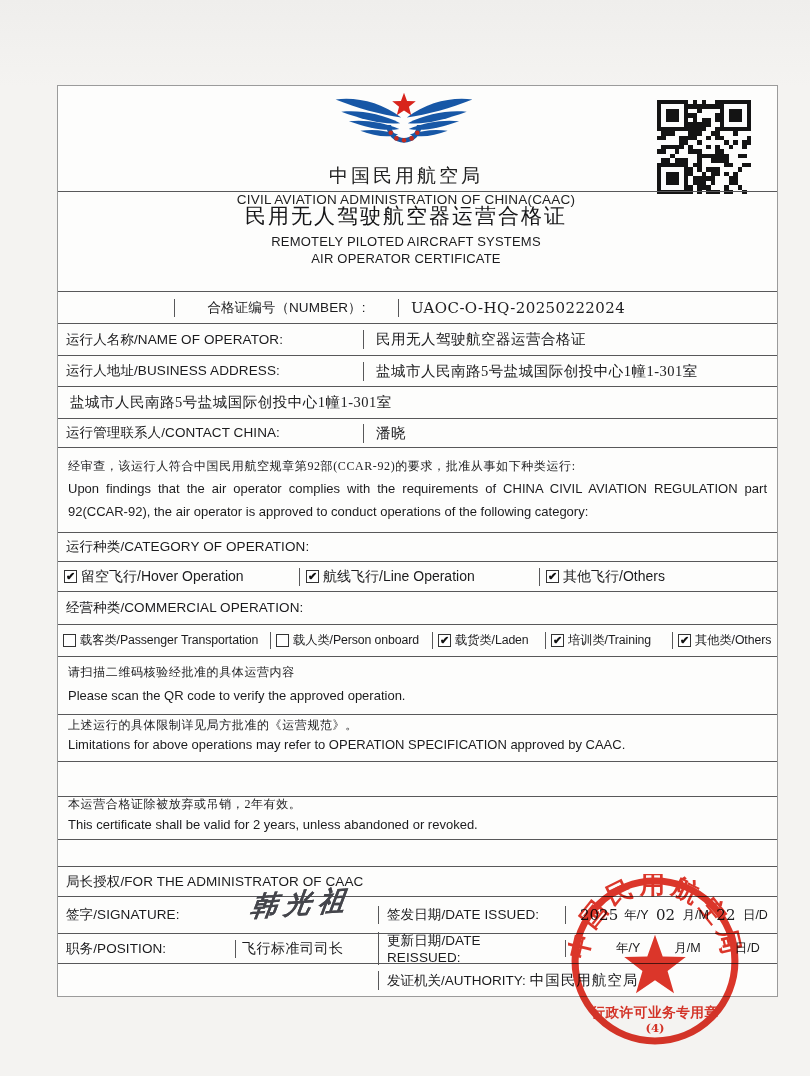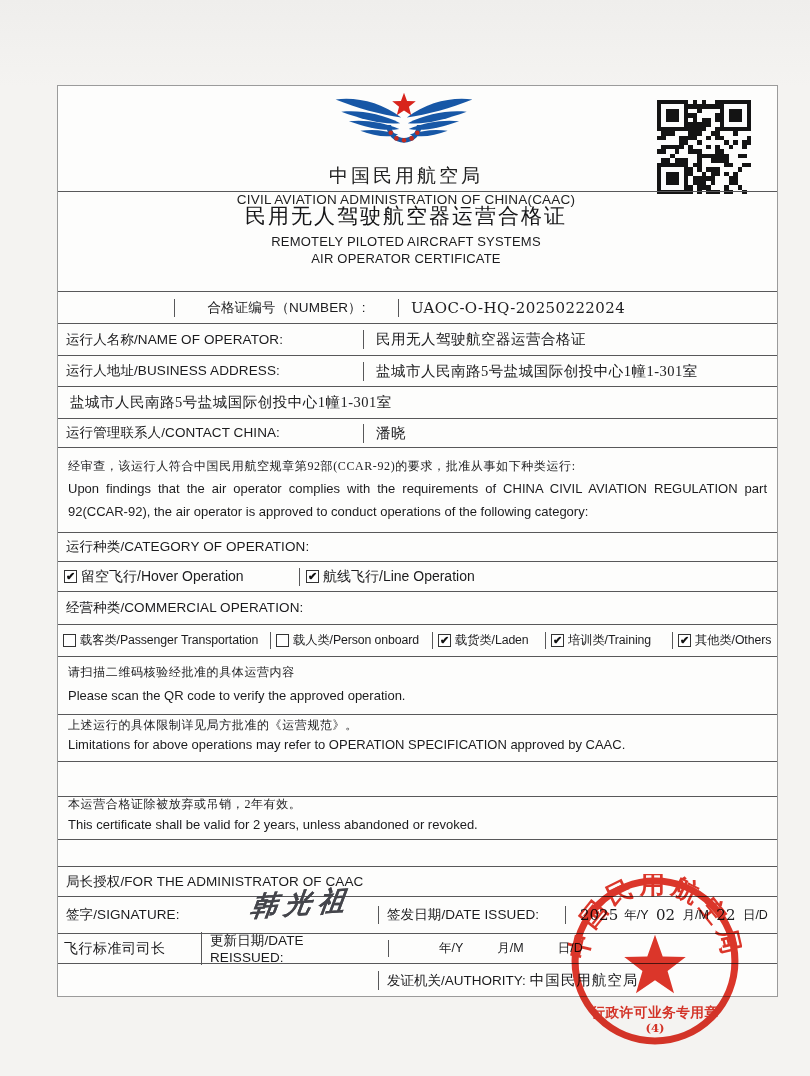--- a/index.html
+++ b/index.html
@@ -418,20 +418,24 @@
 
       <div class="row h30">
         <div class="cell w241 cbcell">
           <span class="cb on"></span>
           <span>留空飞行/Hover Operation</span>
         </div>
         <div class="cell w240 cbcell">
           <span class="cb on"></span>
           <span>航线飞行/Line Operation</span>
         </div>
+        <div class="cell flex1 cbcell">
+          <span class="cb on"></span>
+          <span>其他飞行/Others</span>
+        </div>
       </div>
 
       <div class="row h33">
         <div class="cell w374 label">经营种类/COMMERCIAL OPERATION:</div>
         <div class="cell flex1"></div>
       </div>
 
       <div class="row h32">
         <div class="cell w212 cbcell-sm">
           <span class="cb"></span>
@@ -499,20 +503,21 @@
           <span class="dnum">2025</span>
           <span class="dsuf">年/Y</span>
           <span class="dnum d2">02</span>
           <span class="dsuf">月/M</span>
           <span class="dnum d2">22</span>
           <span class="dsuf">日/D</span>
         </div>
       </div>
 
       <div class="row h30">
+        <div class="cell w177 label">职务/POSITION:</div>
         <div class="cell w143 value" style="padding-left:6px;font-size:14px">飞行标准司司长</div>
         <div class="cell w187 label">更新日期/DATE REISSUED:</div>
         <div class="cell flex1 datecell">
           <span class="dnum"></span>
           <span class="dsuf">年/Y</span>
           <span class="dnum d2"></span>
           <span class="dsuf">月/M</span>
           <span class="dnum d2"></span>
           <span class="dsuf">日/D</span>
         </div>

